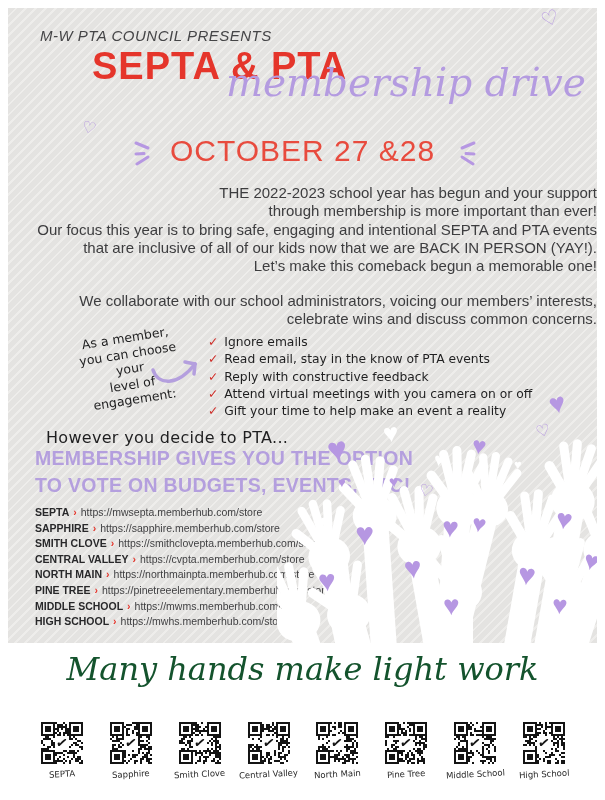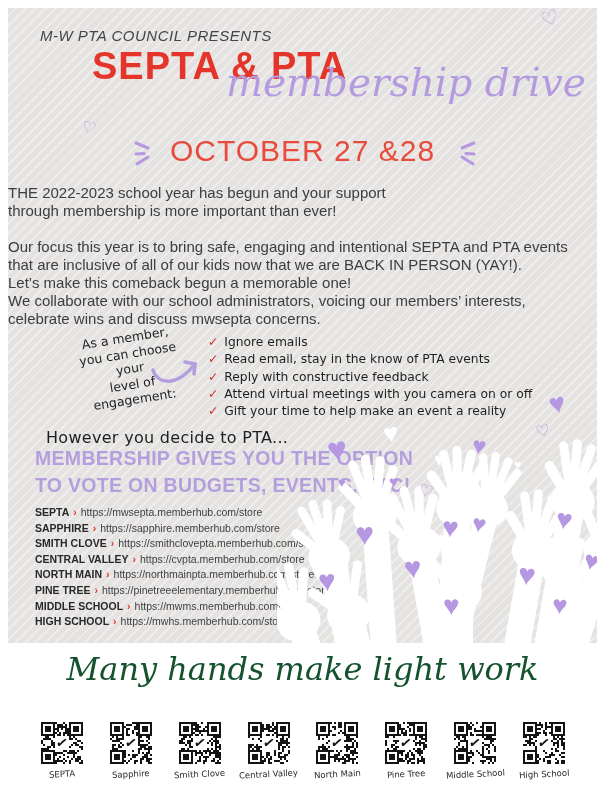--- a/index.html
+++ b/index.html
@@ -6,22 +6,22 @@
   .page{position:relative;width:605px;height:800px;background:#ffffff;overflow:hidden;
         font-family:"Liberation Sans", sans-serif;}
   .panel{position:absolute;left:8px;top:8px;width:589px;height:635px;overflow:hidden;
          background:repeating-linear-gradient(135deg,#e4e3e1 0px,#e4e3e1 5px,#eeedeb 5px,#eeedeb 7px);}
   .abs{position:absolute;}
   .presenter{left:32px;top:19px;font-style:italic;font-size:15px;letter-spacing:.5px;color:#454547;}
   .title{left:84px;top:37px;font-size:38px;font-weight:bold;letter-spacing:1px;color:#e5352b;}
   .script{font-family:"DejaVu Serif", serif;font-style:italic;color:#b49be0;}
   .subtitle{left:218px;top:52px;font-size:39px;}
   .dates{left:0;top:126px;width:100%;text-align:center;font-size:30px;letter-spacing:1px;color:#e84b3e;}
-  .para{left:0;width:100%;text-align:left;font-size:15px;line-height:18px;color:#3d3d3f;}
-  .p1{top:176px;} .p2{top:230px;} .p3{top:284px;}
+  .para{left:0;width:100%;text-align:right;font-size:15px;line-height:18px;color:#3d3d3f;}
+  .p1{top:176px;} .p2{top:213px;} .p3{top:284px;}
   .hand{font-family:"DejaVu Sans", sans-serif;color:#1f1f20;}
   .note{left:58px;top:322px;width:128px;text-align:center;font-size:12.5px;line-height:15.5px;
         transform:rotate(-9deg);}
   .checklist{left:200px;top:326px;font-size:12.3px;line-height:17.3px;}
   .check-row .ck{color:#cf2b26;font-weight:bold;margin-right:6px;}
   .however{left:38px;top:420px;font-size:16px;letter-spacing:.3px;}
   .memb{left:27px;width:420px;font-weight:bold;font-size:19.5px;letter-spacing:.3px;color:#b49fde;}
   .m1{top:439px;} .m2{top:466px;}
   .links{left:27px;top:497px;font-size:10.5px;line-height:15.6px;color:#3f3f41;}
   .link-row .ln{font-weight:bold;color:#28282a;}
@@ -70,21 +70,21 @@
       <div>THE 2022-2023 school year has begun and your support</div>
       <div>through membership is more important than ever!</div>
     </div>
     <div class="abs para p2">
       <div>Our focus this year is to bring safe, engaging and intentional SEPTA and PTA events</div>
       <div>that are inclusive of all of our kids now that we are BACK IN PERSON (YAY!).</div>
       <div>Let’s make this comeback begun a memorable one!</div>
     </div>
     <div class="abs para p3">
       <div>We collaborate with our school administrators, voicing our members’ interests,</div>
-      <div>celebrate wins and discuss mwsepta concerns.</div>
+      <div>celebrate wins and discuss common concerns.</div>
     </div>
 
     <div class="abs hand note">
       <div>As a member,</div>
       <div>you can choose your</div>
       <div>level of engagement:</div>
     </div>
 
     <svg class="abs" style="left:142px;top:346px;" width="52" height="36" viewBox="0 0 52 36">
       <g stroke="#b49fde" stroke-width="3.5" stroke-linecap="round" fill="none">

